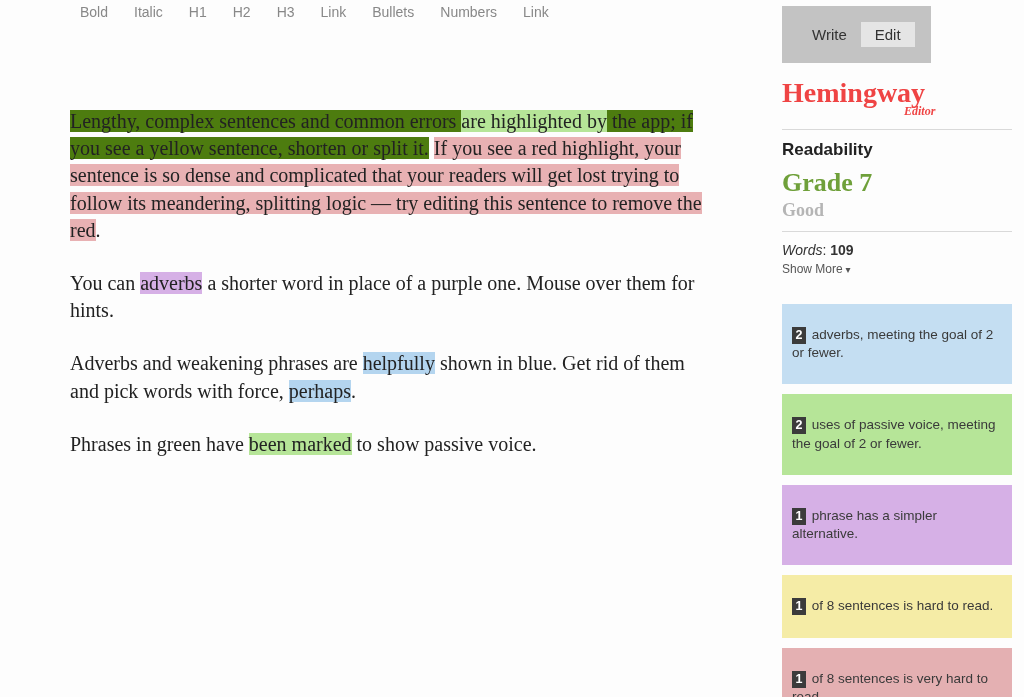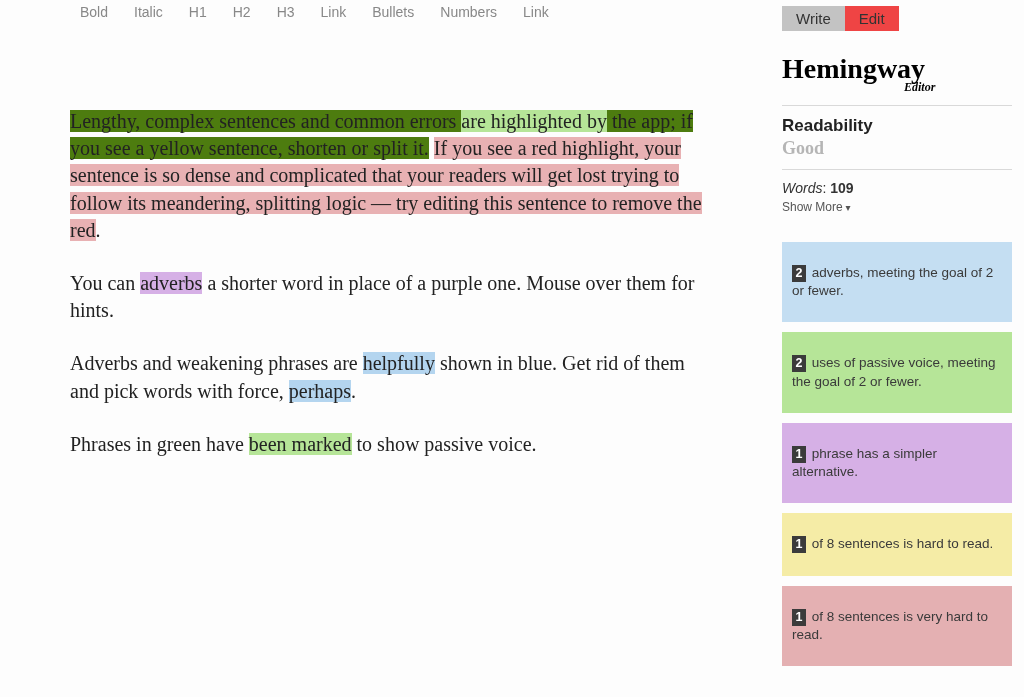--- a/index.html
+++ b/index.html
@@ -48,39 +48,39 @@
   
   .sidebar {
     position: absolute;
     right: 12px;
     top: 6px;
     width: 230px;
   }
   .mode-toggle {
     display: inline-flex;
     background: #c3c3c3;
-    padding: 0;
+    padding: 16px;
   }
   .mode-btn {
     font-size: 15px;
     padding: 4px 14px;
     cursor: pointer;
     background: #c3c3c3;
     color: #333;
   }
   .mode-btn.active {
-    background: #ef4444;
+    background: #e5e5e5;
   }
 
   .logo {
-    margin-top: 24px;
+    margin-top: 16px;
     font-family: Georgia, "Times New Roman", serif;
     font-weight: bold;
     font-size: 28px;
-    color: #000000;
+    color: #ef4444;
     line-height: 1;
     position: relative;
   }
   .logo-editor {
     font-family: Georgia, serif;
     font-style: italic;
     font-weight: bold;
     font-size: 12px;
     position: relative;
     top: -2px;
@@ -199,20 +199,21 @@
   </div>
 
   <div class="logo">
     <span>Hemingway</span>
     <span class="logo-editor">Editor</span>
   </div>
 
   <hr class="sep">
 
   <div class="readability-title">Readability</div>
+  <div class="grade">Grade 7</div>
   <div class="grade-rating">Good</div>
 
   <hr class="sep">
 
   <div class="words-line">
     <span class="lbl">Words</span>:
     <span class="val">109</span>
   </div>
   <div class="showmore">Show More</div>
 

